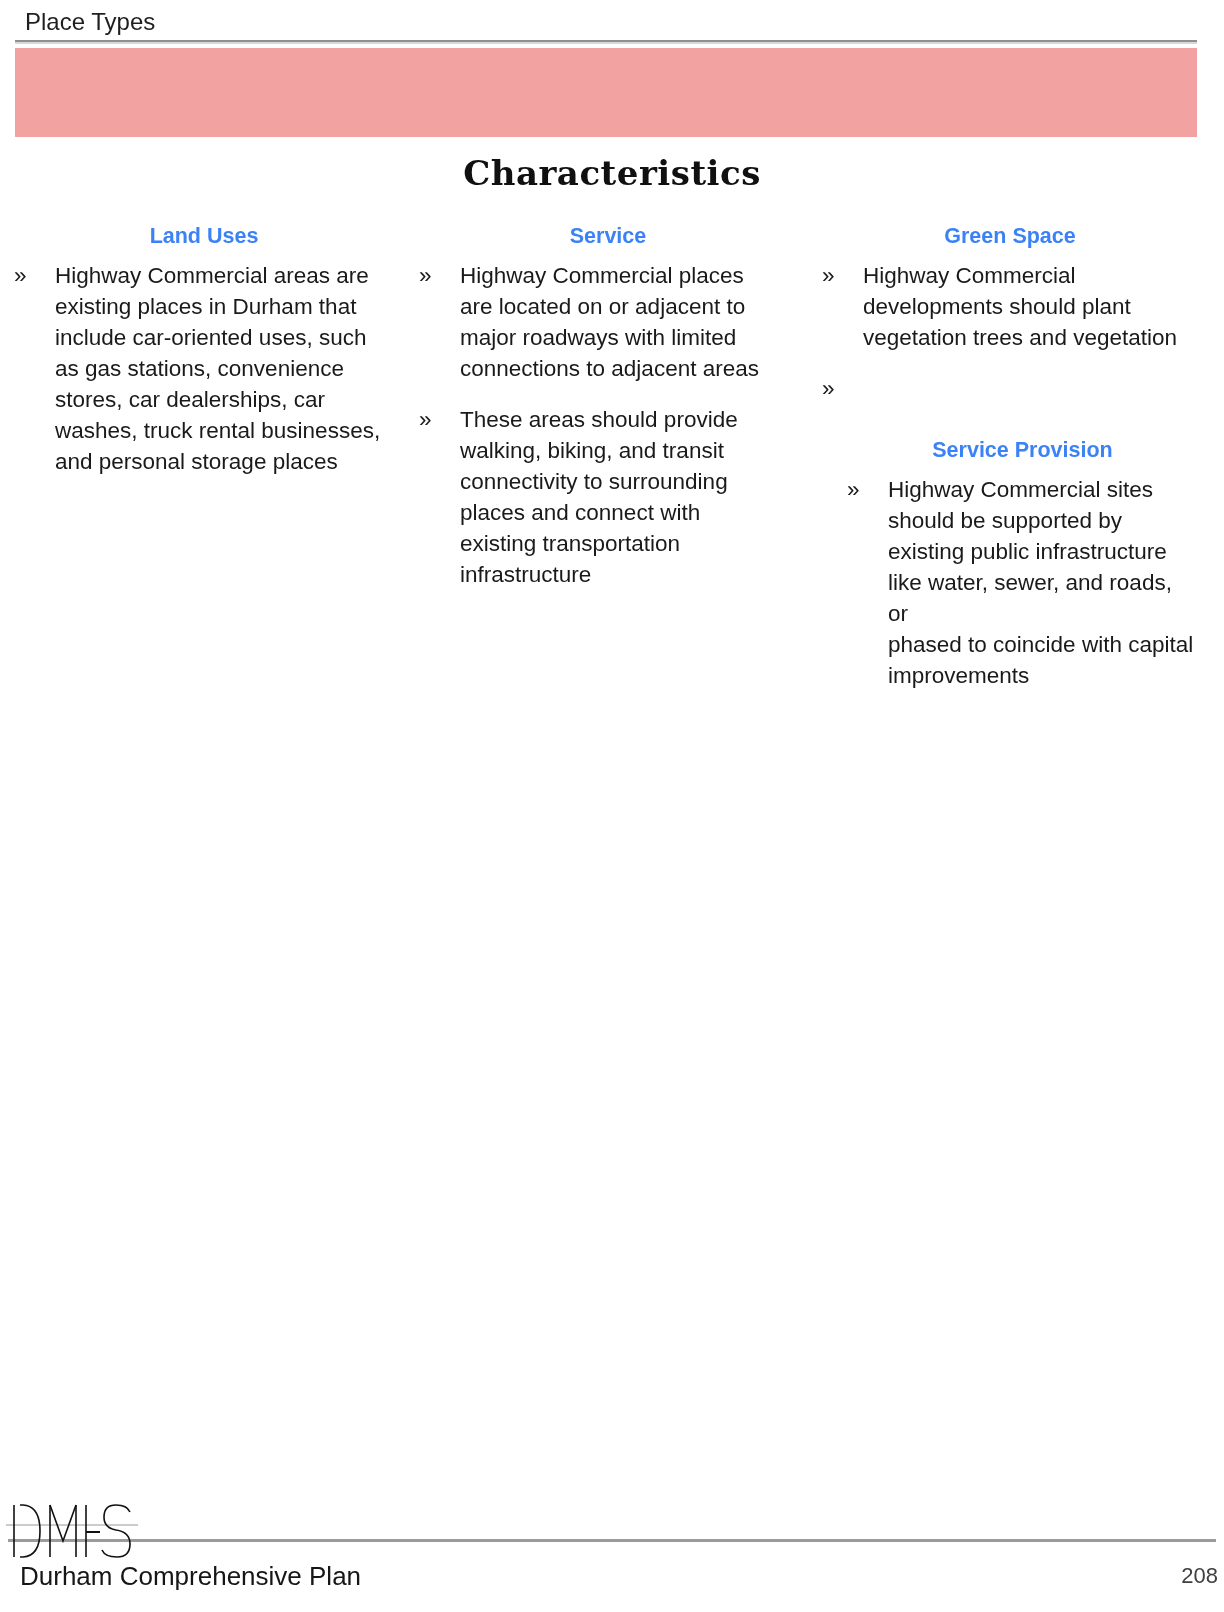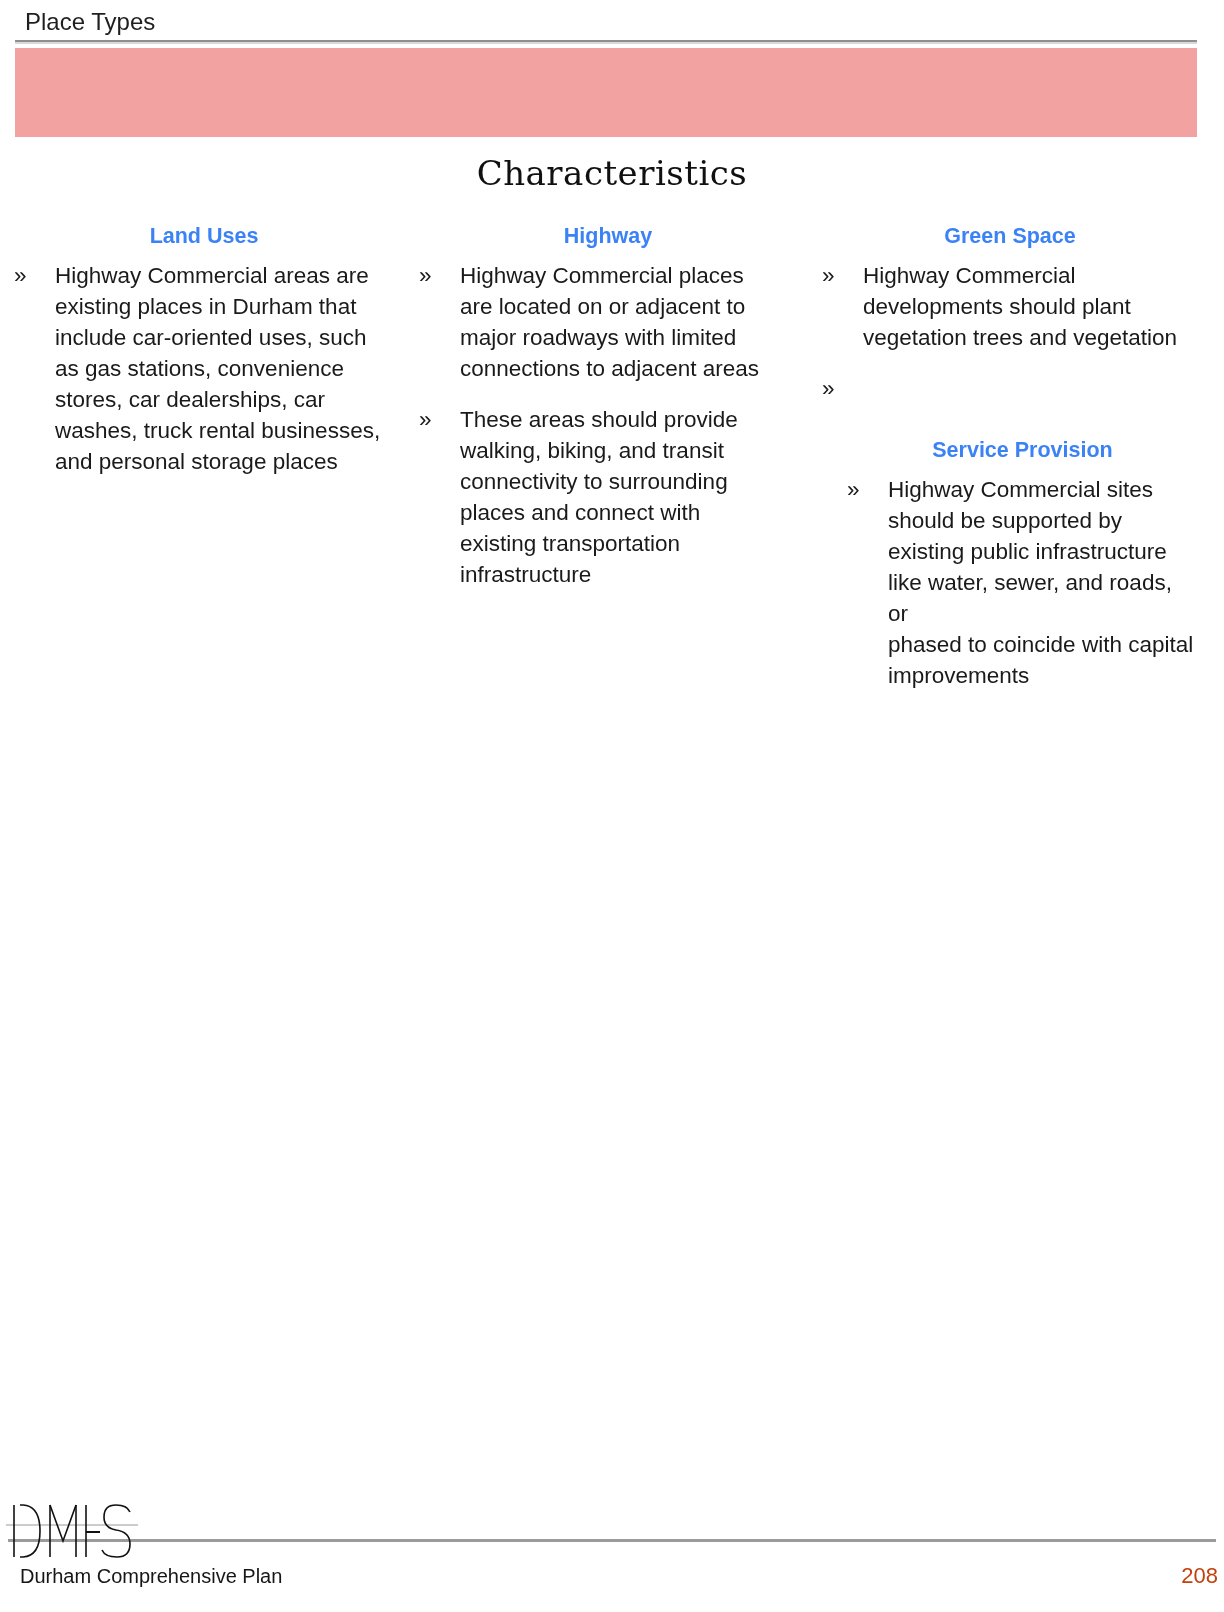--- a/index.html
+++ b/index.html
@@ -7,38 +7,38 @@
     position:relative;width:1224px;height:1612px;background:#ffffff;
     font-family:"Liberation Sans",sans-serif;color:#1a1a1a;overflow:hidden;padding-left:36px;
   }
   
   .page-header-title{position:absolute;left:25px;top:8px;font-size:24px;line-height:28px;color:#1f1f1f;}
   .header-rule{position:absolute;left:15px;top:40px;width:1182px;height:2px;background:#8f8f8f;border-bottom:2px solid #d9d9d9;}
   .banner{position:absolute;left:15px;top:48px;width:1182px;height:89px;background:#F2A2A0;}
   
   .char-title{
     position:absolute;left:0;top:153px;width:1224px;margin:0;text-align:center;
-    font-family:"DejaVu Serif",serif;font-size:34px;font-weight:400;color:#101010;letter-spacing:.5px;
+    font-family:"DejaVu Serif",serif;font-size:34px;font-weight:700;color:#101010;letter-spacing:.5px;
   }
   
   .col{position:absolute;top:224px;}
   .col-1{left:14px;width:380px;}
   .col-2{left:419px;width:378px;}
   .col-3{left:822px;width:376px;}
   .section + .section{margin-top:34px;margin-left:25px;}
   .col-heading{text-align:center;font-weight:700;font-size:21.5px;line-height:24px;margin:0 0 12px 0;color:#3b82f6;}
   .bullet{display:flex;align-items:flex-start;margin:0 0 20px 0;}
   .bullet:last-child{margin-bottom:0;}
   .marker{flex:0 0 41px;font-size:22.5px;line-height:31px;color:#1a1a1a;}
   .btext{font-size:22.5px;line-height:31px;color:#1a1a1a;white-space:pre-line;}
   
   .footer-rule{position:absolute;left:8px;top:1539px;width:1208px;height:3px;background:#9b9b9b;}
   .logo{position:absolute;left:6px;top:1501px;width:132px;height:60px;}
-  .footer-plan{position:absolute;left:20px;top:1563px;font-size:20px;line-height:26px;color:#161616;}
-  .page-num{position:absolute;right:42px;top:1563px;font-size:22px;line-height:26px;color:#c2410c;}
+  .footer-plan{position:absolute;left:20px;top:1563px;font-size:26px;line-height:26px;color:#161616;}
+  .page-num{position:absolute;right:42px;top:1563px;font-size:22px;line-height:26px;color:#404040;}
 </style>
 </head>
 <body>
 
 <div class="page">
 
   <div class="page-header-title">Place Types</div>
   <div class="header-rule"></div>
   <div class="banner" style="background-color:#F2A2A0"></div>
 
@@ -55,21 +55,21 @@
 as gas stations, convenience
 stores, car dealerships, car
 washes, truck rental businesses,
 and personal storage places</span>
       </div>
     </div>
   </div>
 
   <div class="col col-2">
     <div class="section">
-      <div class="col-heading">Highway</div>
+      <div class="col-heading">Service</div>
       <div class="bullet">
         <span class="marker">»</span>
         <span class="btext">Highway Commercial places
 are located on or adjacent to
 major roadways with limited
 connections to adjacent areas</span>
       </div>
       <div class="bullet">
         <span class="marker">»</span>
         <span class="btext">These areas should provide

